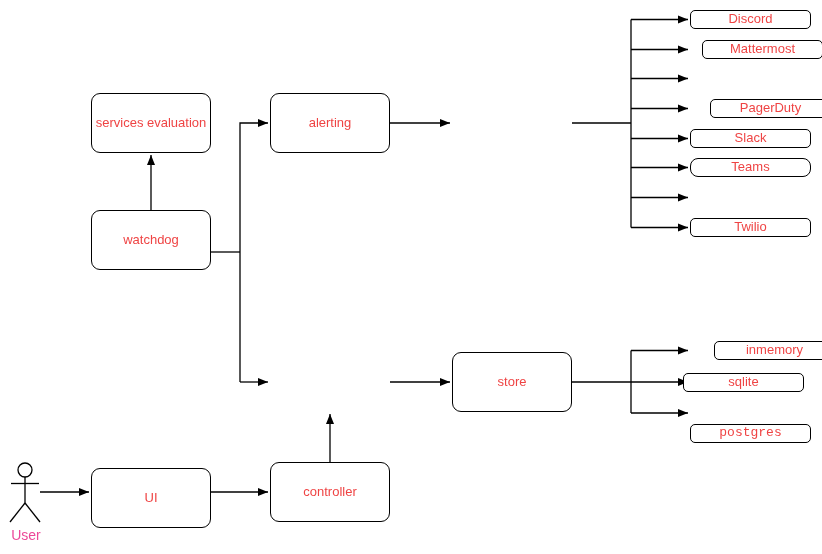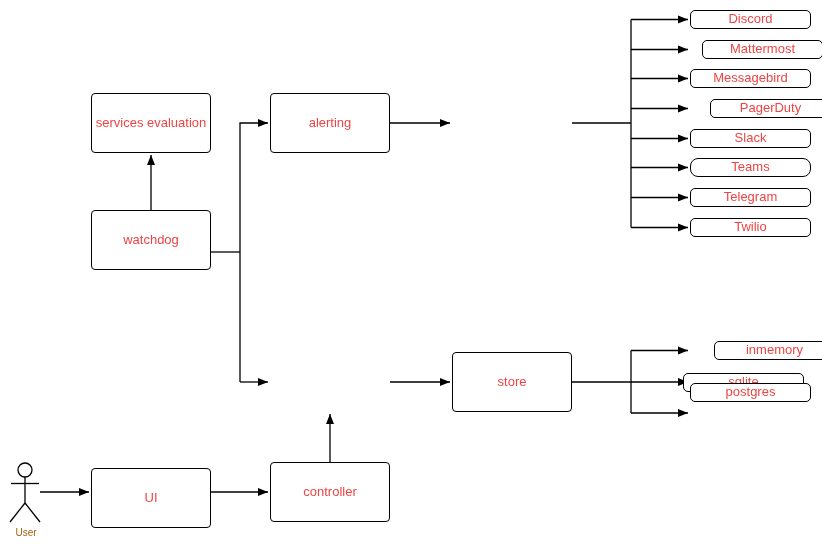--- a/index.html
+++ b/index.html
@@ -26,35 +26,35 @@
     border: 1.35px solid #000000;
     color: #ef4444;
     font-size: 13px;
     line-height: 1.1;
     text-align: center;
     white-space: nowrap;
   }
   .node.main {
     width: 120px;
     height: 60px;
-    border-radius: 4px;
+    border-radius: 9px;
   }
   .node.child {
     width: 121px;
     height: 19px;
     border-radius: 5px;
   }
   .actor-label {
     position: absolute;
     left: 6px;
     top: 527px;
     width: 40px;
     text-align: center;
-    font-size: 10px;
-    color: #a16207;
+    font-size: 14px;
+    color: #ec4899;
   }
 </style>
 </head>
 <body>
 
 <div class="canvas">
 
   <svg class="edge-layer" viewBox="0 0 822 554" xmlns="http://www.w3.org/2000/svg">
     <defs>
       <marker id="arrow" viewBox="0 0 12 12" refX="11" refY="6" markerWidth="12" markerHeight="12" markerUnits="userSpaceOnUse" orient="auto-start-reverse">
@@ -118,26 +118,24 @@
 
 
   <div class="node main" style="left:452px; top:352px;">store</div>
 
   <div class="node main" style="left:91px; top:468px;">UI</div>
 
   <div class="node main" style="left:270px; top:462px;">controller</div>
 
   <div class="node child" style="left:690px; top:10px;">Discord</div>
   <div class="node child" style="left:690px; top:40px;margin-left:12px;">Mattermost</div>
-  <div class="node child" style="left:690px; top:69px;">Messagebird</div>
   <div class="node child" style="left:690px; top:99px;margin-left:20px;">PagerDuty</div>
   <div class="node child" style="left:690px; top:129px;">Slack</div>
   <div class="node child" style="left:690px; top:158px;border-radius:8px;">Teams</div>
-  <div class="node child" style="left:690px; top:188px;">Telegram</div>
   <div class="node child" style="left:690px; top:218px;">Twilio</div>
 
   <div class="node child" style="left:714px; top:341px;">inmemory</div>
   <div class="node child" style="left:683px; top:372.5px;">sqlite</div>
-  <div class="node child" style="left:690px; top:383px;">postgres</div>
+  <div class="node child" style="left:690px; top:424px;font-family:Liberation Mono, monospace;">postgres</div>
 
   <div class="actor-label">User</div>
 
 </div>
 
 </body></html>

